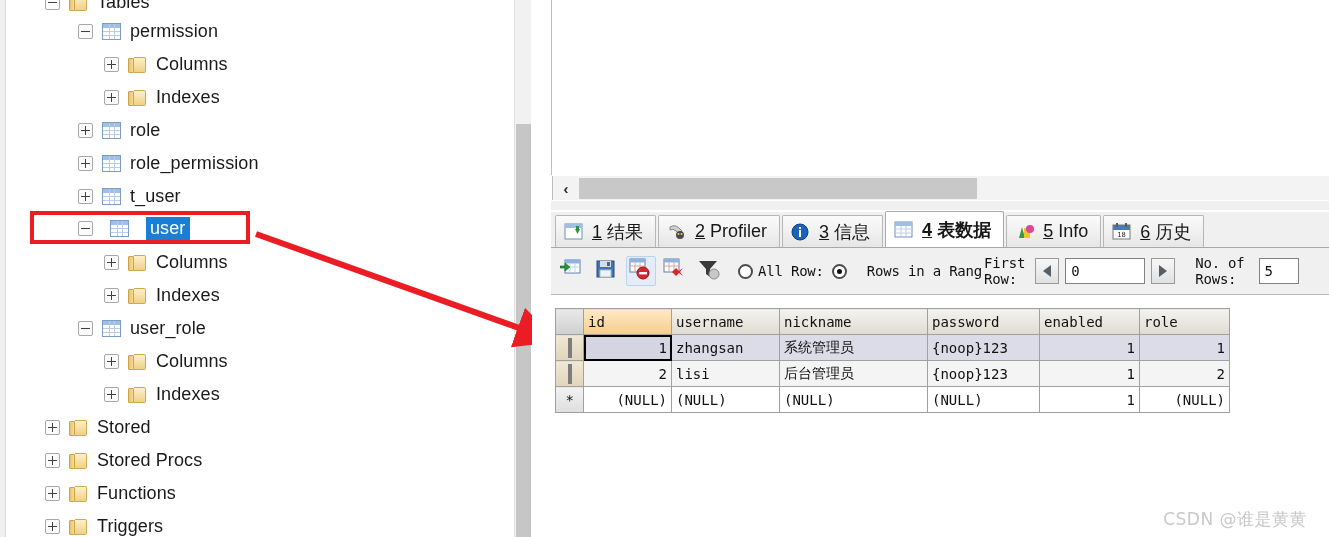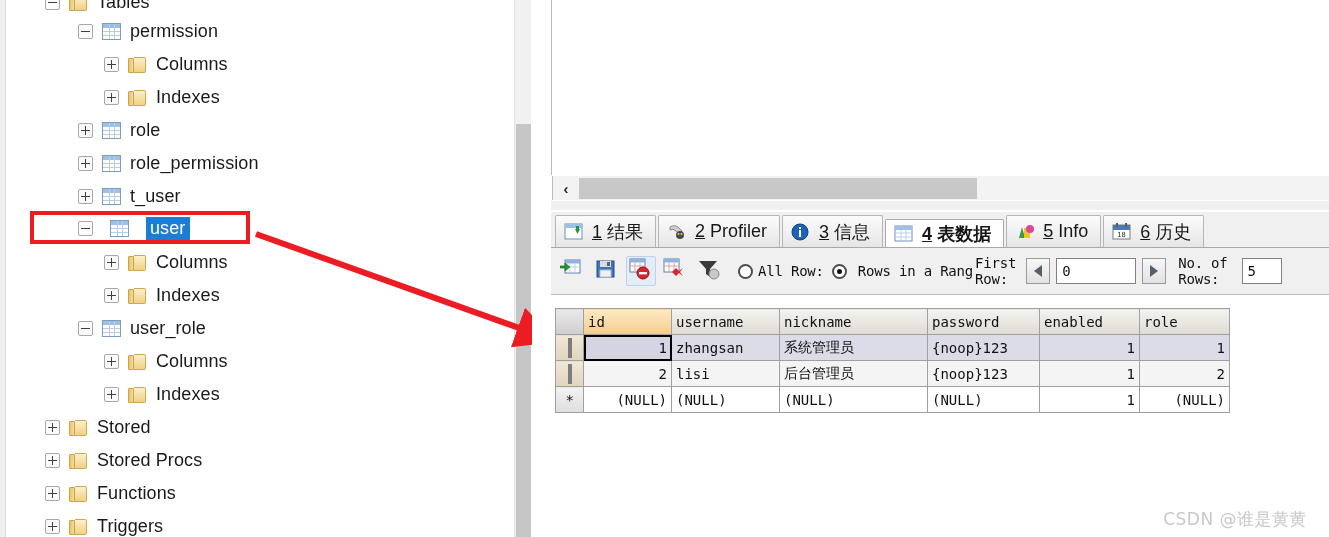--- a/index.html
+++ b/index.html
@@ -128,21 +128,21 @@
     display: flex; align-items: flex-end; padding-left: 4px;
   }
   .tab {
     height: 32px; display: flex; align-items: center; gap: 8px;
     padding: 0 12px 0 8px; margin-right: 2px;
     background: linear-gradient(to bottom,#fbfbfb,#e6e6e6);
     border: 1px solid #b6b6b6; border-bottom: none;
     border-radius: 2px 2px 0 0;
   }
   .tab.active {
-    background: #ffffff; height: 28px; border-color: #a9a9a9;
+    background: #ffffff; height: 36px; border-color: #a9a9a9;
     position: relative; z-index: 3;
   }
   .tab-label {
     font-size: 18px; color: #171717; white-space: nowrap;
     font-family: "Liberation Sans", sans-serif;
   }
   .tab-label .acc { text-decoration: underline; }
   .tab.active .tab-label { font-weight: bold; }
   .tabico { width: 20px; height: 18px; flex: 0 0 20px; position: relative; }
 
@@ -515,21 +515,21 @@
                 <circle cx="18" cy="16" r="5" fill="#c8c8c8" stroke="#8a8a8a"></circle>
               </svg></span>
           </span>
         </div>
 
       <div style="display:flex;align-items:center;gap:5px;margin-left:10px;">
         <span class="radio" id="radio-all"></span>
         <span class="mono">All Row:</span>
       </div>
 
-      <div style="display:flex;align-items:center;gap:11px;margin-left:8px;">
+      <div style="display:flex;align-items:center;gap:20px;margin-left:8px;">
         <span class="radio on" id="radio-range"></span>
         <span class="mono">Rows in a Rang</span>
       </div>
 
       <div class="mono two-line" style="margin-left:2px;">
         <div>First</div>
         <div>Row:</div>
       </div>
 
       <div style="display:flex;align-items:center;gap:6px;margin-left:10px;">
@@ -537,21 +537,21 @@
           <span class="tri left"></span>
         </span>
         <span class="spin-input">
           <span class="mono">0</span>
         </span>
         <span class="spin-btn">
           <span class="tri right"></span>
         </span>
       </div>
 
-      <div class="mono two-line" style="margin-left:12px;">
+      <div class="mono two-line" style="margin-left:20px;">
         <div>No. of</div>
         <div>Rows:</div>
       </div>
 
       <div class="spin-input" style="margin-left:14px;width:40px;">
         <span class="mono">5</span>
       </div>
     </div>
 
     <div id="datagrid">

